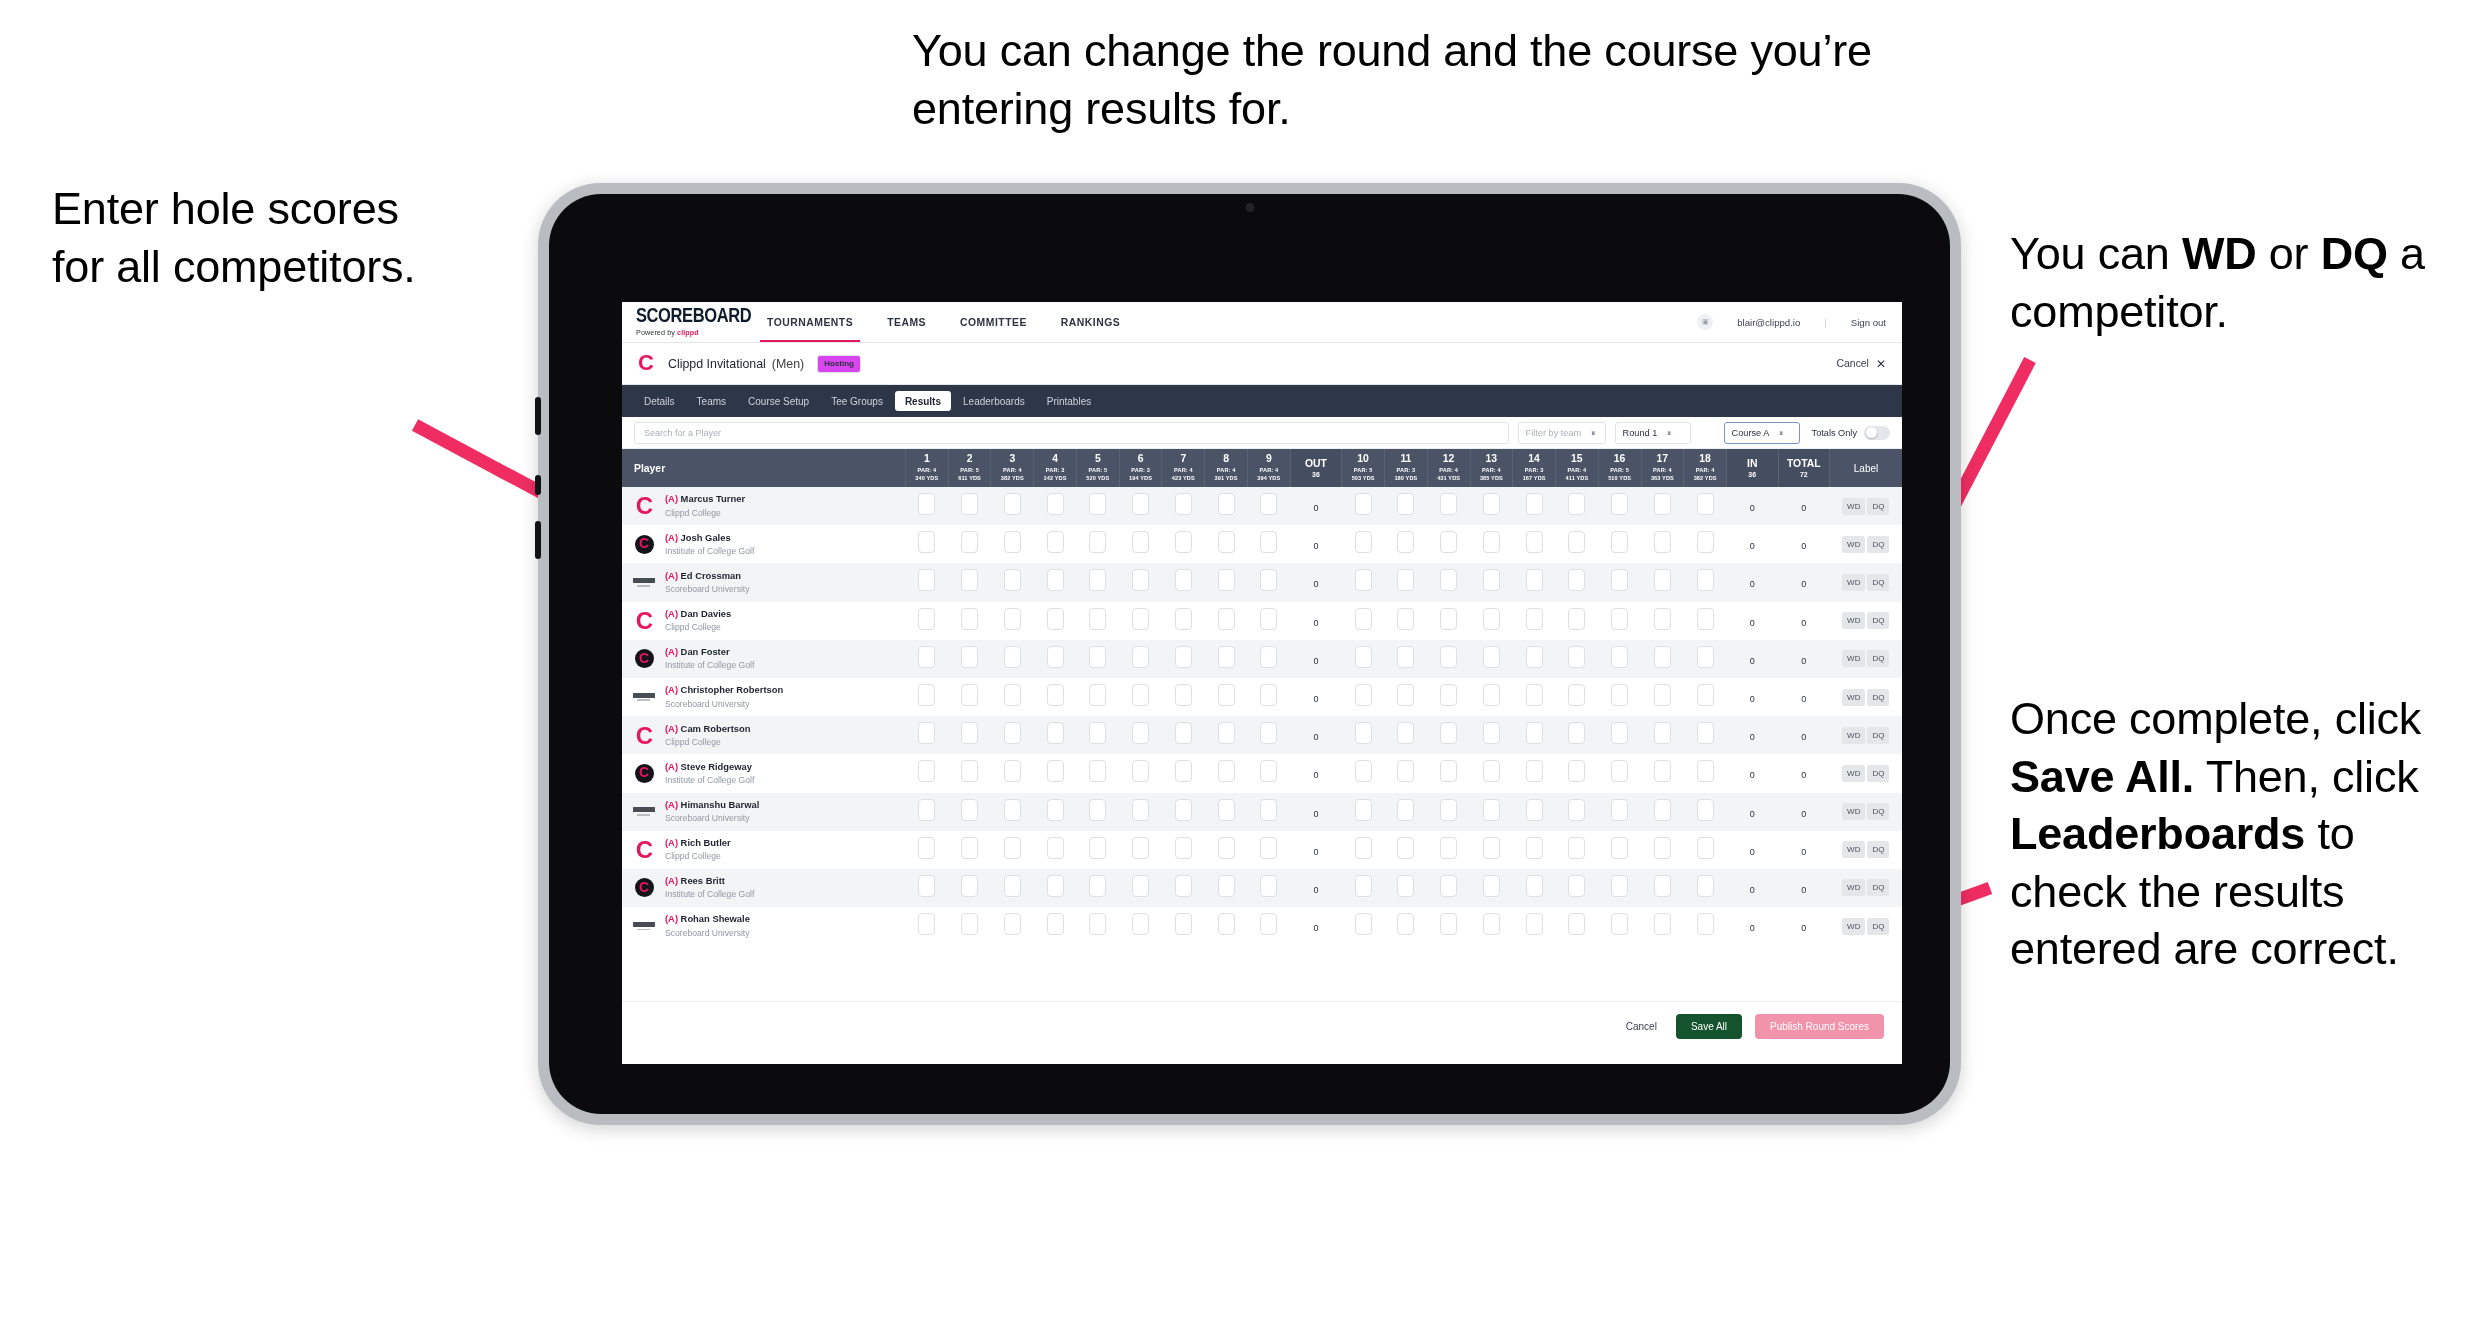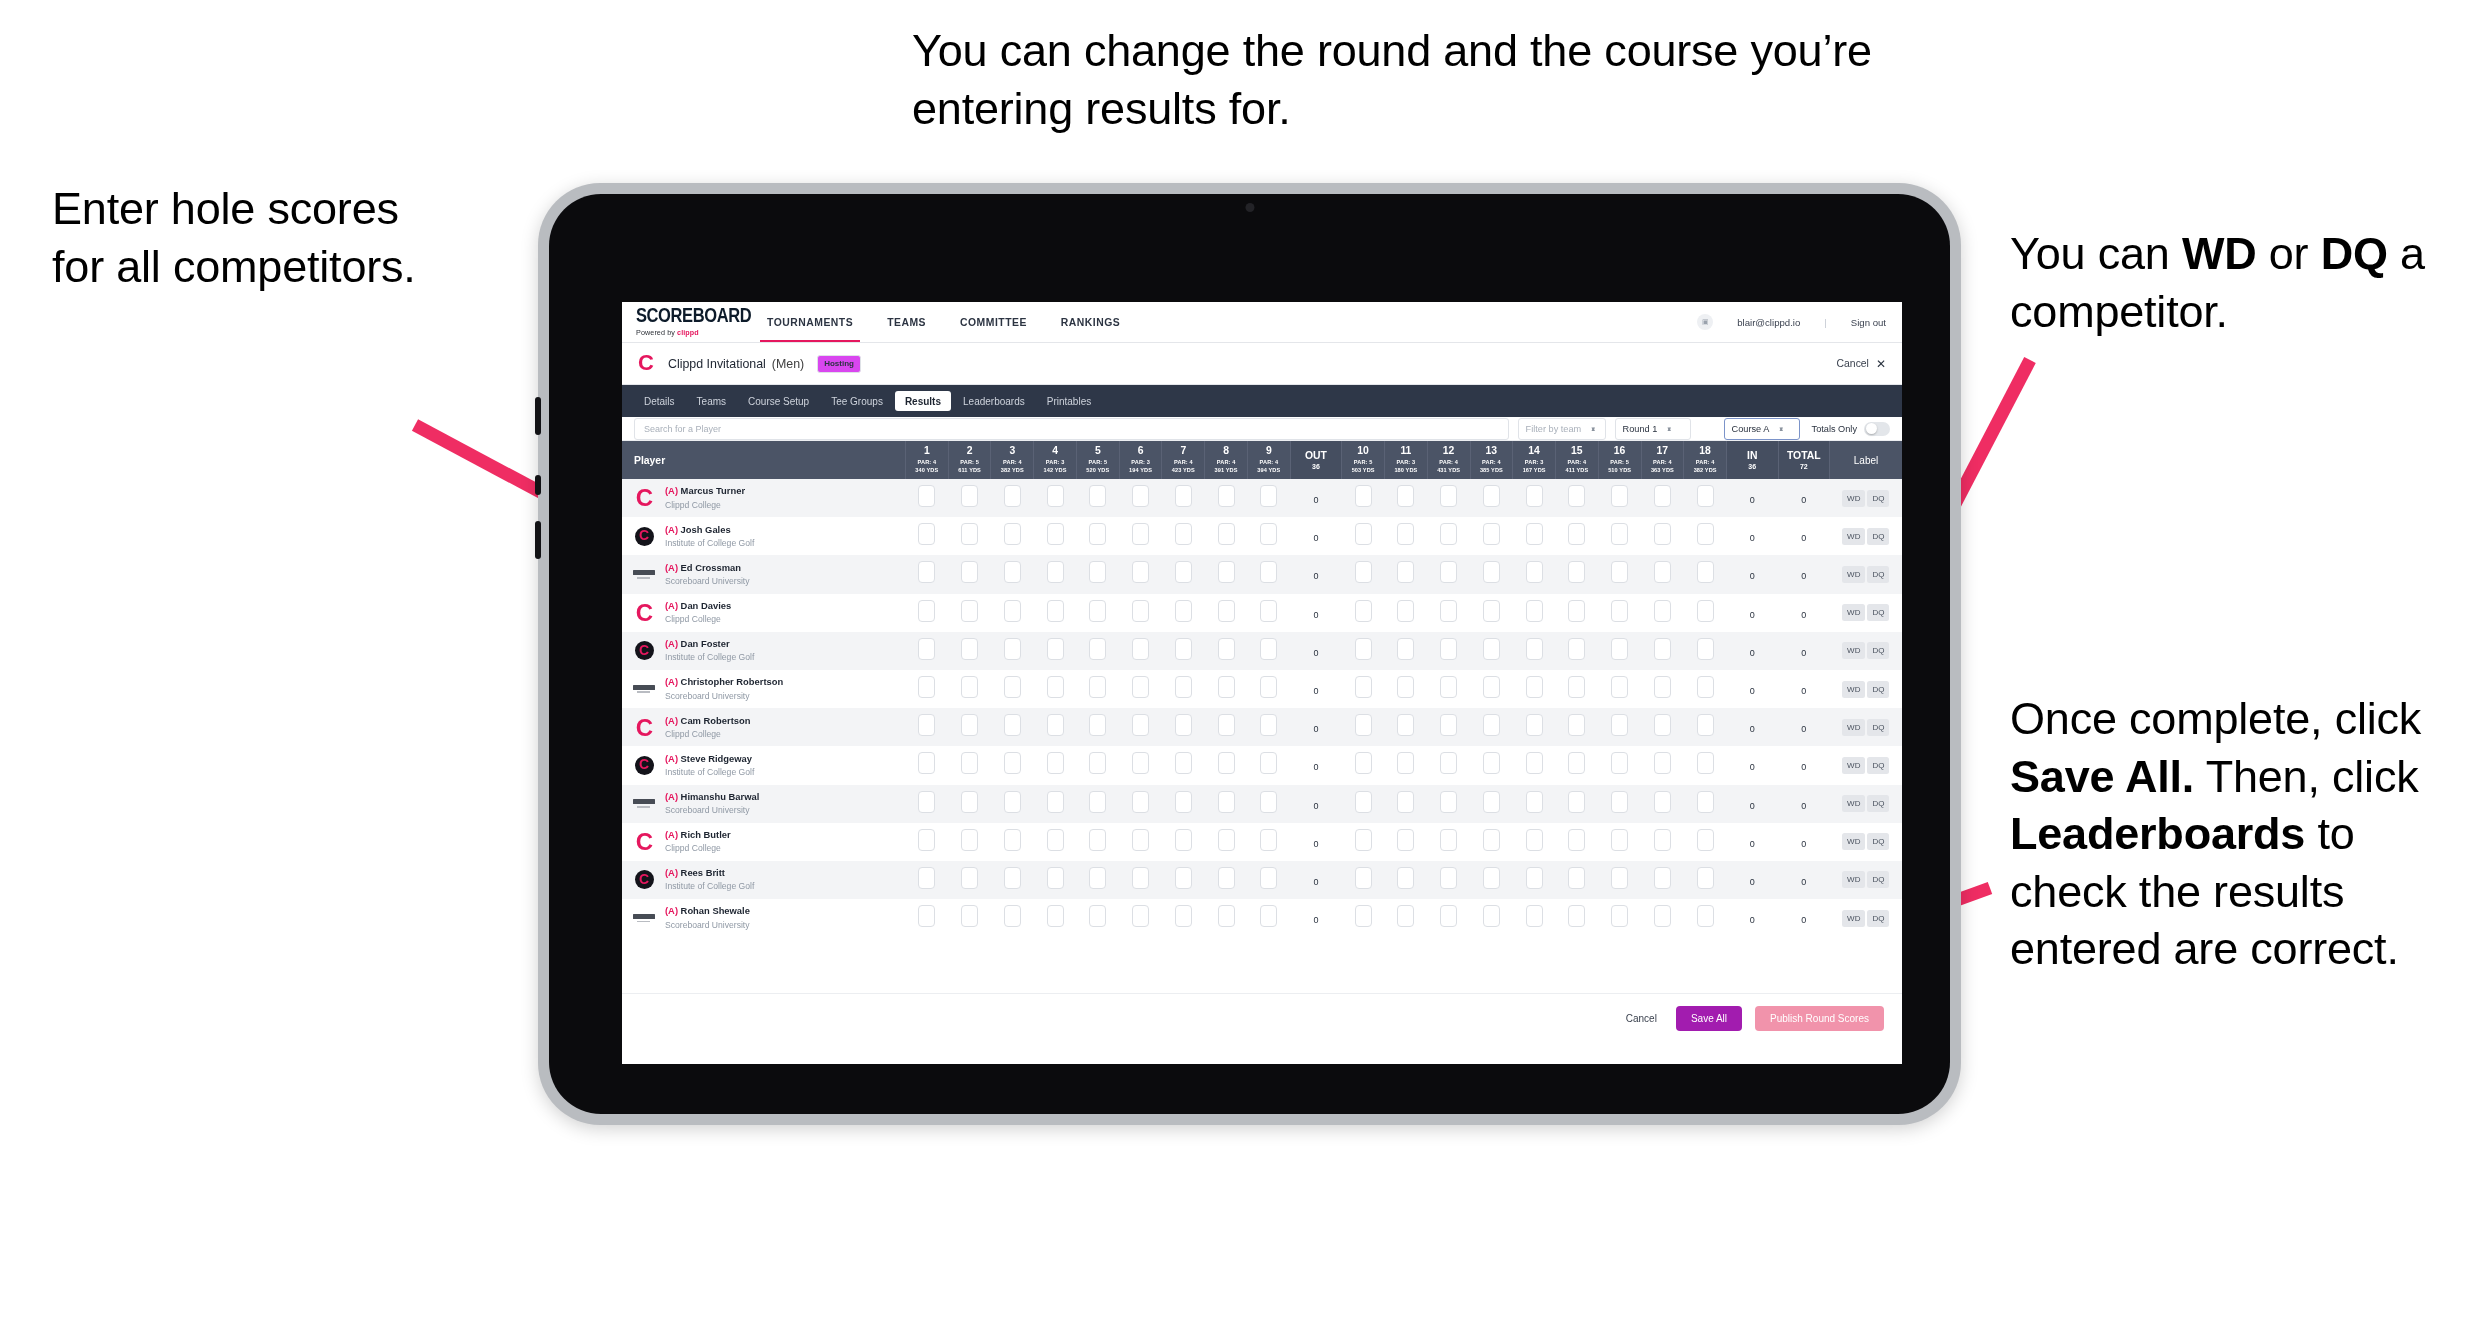--- a/index.html
+++ b/index.html
@@ -114,21 +114,21 @@
   #tabbar {
     height: 32px; background:#2e3748; display:flex; align-items:center; padding:0 12px; gap:2px;
   }
   .tab {
     font-size:10px; color:#ced3dc; padding:4.5px 10px; border-radius:3px; cursor:pointer; white-space:nowrap;
   }
   .tab.active { background:#fff; color:#1d2430; font-weight:bold; }
 
   
   #filterbar {
-    height: 24px; background:#fff; display:flex; align-items:center; padding: 0 12px; gap:9px;
+    height: 32px; background:#fff; display:flex; align-items:center; padding: 0 12px; gap:9px;
     border-bottom:1px solid #eceef1;
   }
   #search {
     flex:1; height:22px; border:1px solid #e0e3e8; border-radius:3px;
     display:flex; align-items:center; padding-left:9px; font-size:9px; color:#a9b0ba; background:#fff;
   }
   .selbox {
     height:22px; border:1px solid #e0e3e8; border-radius:3px; background:#fff;
     display:flex; align-items:center; padding: 0 7px; gap:9px; font-size:9.2px; color:#2b3340; cursor:pointer;
   }
@@ -197,21 +197,21 @@
     padding:4px 5px; border-radius:2.5px; cursor:pointer;
   }
 
   
   #foot-gap { height:56px; background:#fff; }
   #footbar {
     height:50px; background:#fff; border-top:1px solid #eceef1;
     display:flex; align-items:center; justify-content:flex-end; gap:13px; padding-right:18px;
   }
   #btn-cancel { font-size:10px; color:#3a414e; cursor:pointer; padding:0 6px;}
-  #btn-save { background:#a21caf; color:#fff; font-size:10px; border-radius:4px; padding:7px 15px; cursor:pointer; }
+  #btn-save { background:#14532d; color:#fff; font-size:10px; border-radius:4px; padding:7px 15px; cursor:pointer; }
   #btn-publish { background:#f193ab; color:#fff; font-size:10px; border-radius:4px; padding:7px 15px; cursor:pointer; }
 </style>
 </head>
 <body>
 
 <svg class="arrow-svg" viewBox="0 0 2489 1339">
   <defs>
     <marker id="ah" markerWidth="5" markerHeight="5" refX="2.4" refY="2.5" orient="auto">
       <path d="M0,0 L5,2.5 L0,5 z" fill="#ef2d63"></path>
     </marker>

